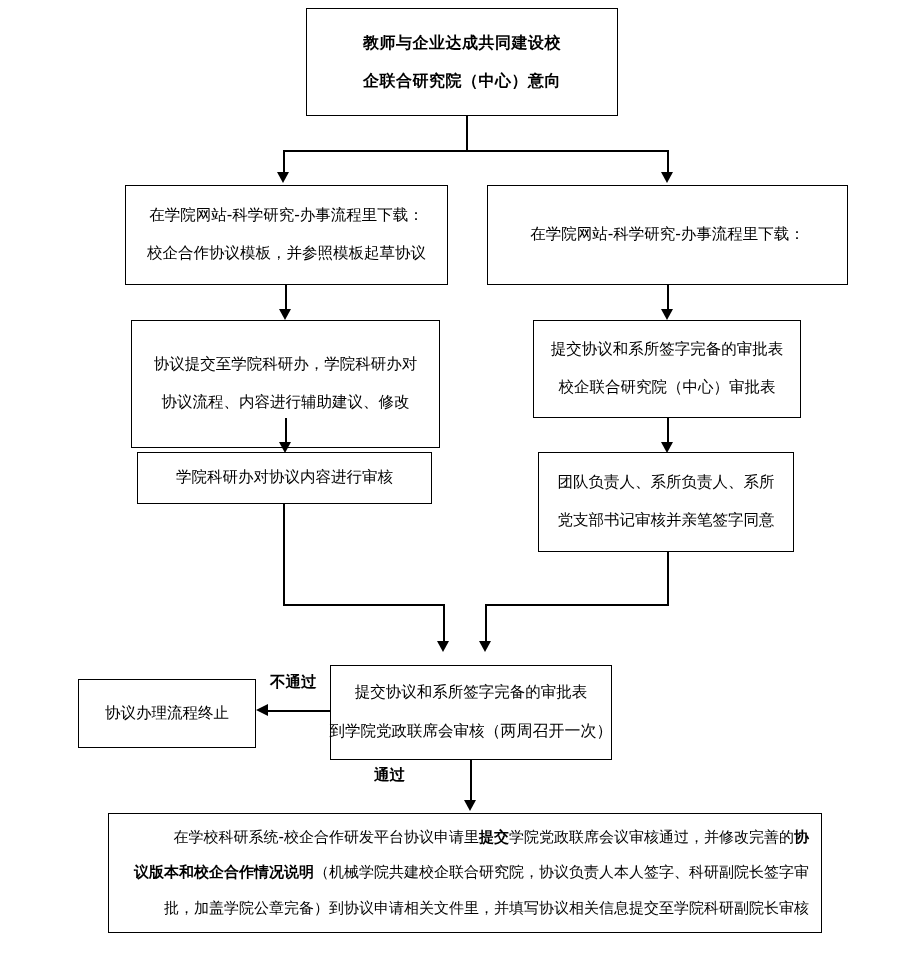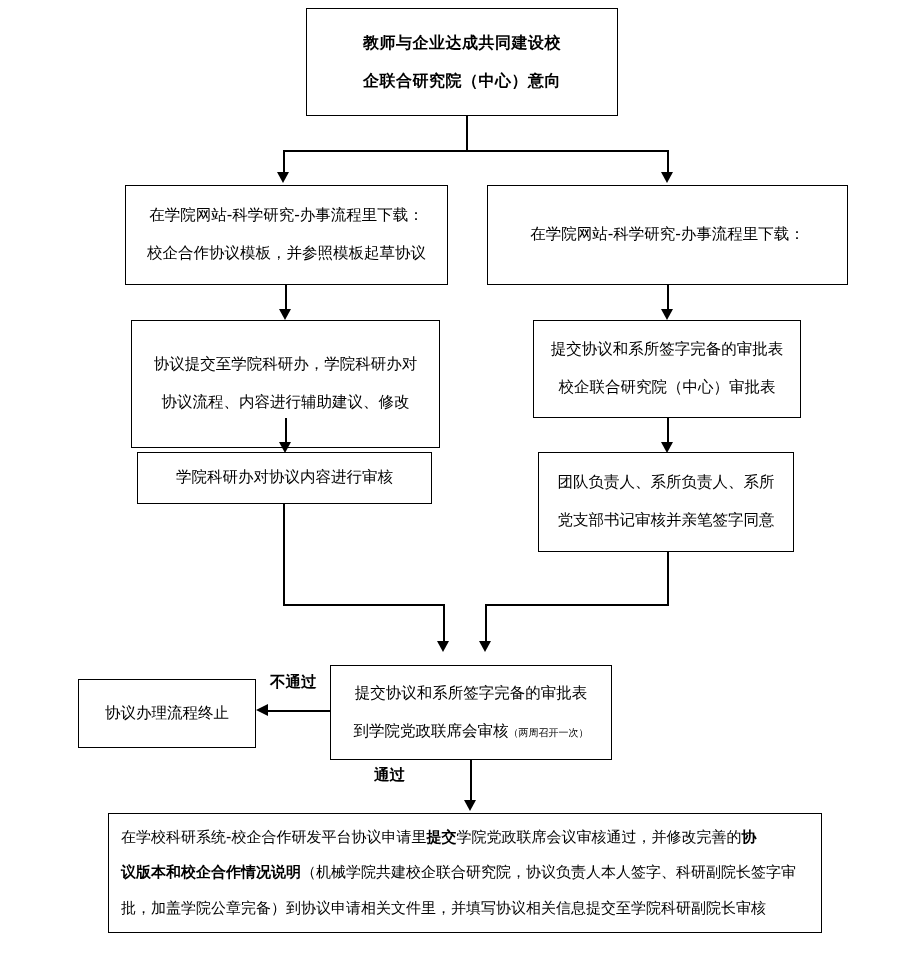--- a/index.html
+++ b/index.html
@@ -39,21 +39,21 @@
   .t-title .ln {
     font-size: 16px;
     font-weight: bold;
     letter-spacing: 0.5px;
   }
   .t-body .ln {
     font-size: 15.5px;
     font-weight: normal;
   }
   .t-small {
-    font-size: 10px;
+    font-size: 16px;
   }
   .t-bold { font-weight: bold; }
 
   
   .para {
     position: absolute;
     border: 1.6px solid #000000;
     box-sizing: border-box;
     background: #ffffff;
     display: flex;
@@ -174,19 +174,19 @@
   <div class="edge-label" style="left:262px; top:672px;margin-left:8px;">不通过</div>
 
   <div class="node t-body" style="left:78px; top:679px; width:178px; height:69px;">
     <span class="ln">协议办理流程终止</span>
   </div>
 
   <div class="vline" style="left:470px; top:760px; height:44px;"></div>
   <div class="arrow-d" style="left:464px; top:800px;"></div>
   <div class="edge-label" style="left:374px; top:765px;">通过</div>
 
-  <div class="para" style="left:108px; top:813px; width:714px; height:120px;">
+  <div class="para" style="left:108px; top:813px; width:714px; height:120px;text-align:right;">
     <div class="pln"><span>在学校科研系统-校企合作研发平台协议申请里</span><span class="t-bold">提交</span><span>学院党政联席会议审核通过，并修改完善的</span><span class="t-bold">协</span></div>
     <div class="pln"><span class="t-bold">议版本和校企合作</span><span class="t-bold">情况说明</span><span>（机械学院共建校企联合研究院，协议负责人本人签字、科研副院长签字审</span></div>
     <div class="pln"><span>批，加盖学院公章完备）到协议申请相关文件里，并填写协议相关信息提交至学院科研副院长审核</span></div>
   </div>
 
 </div>
 
 </body></html>

